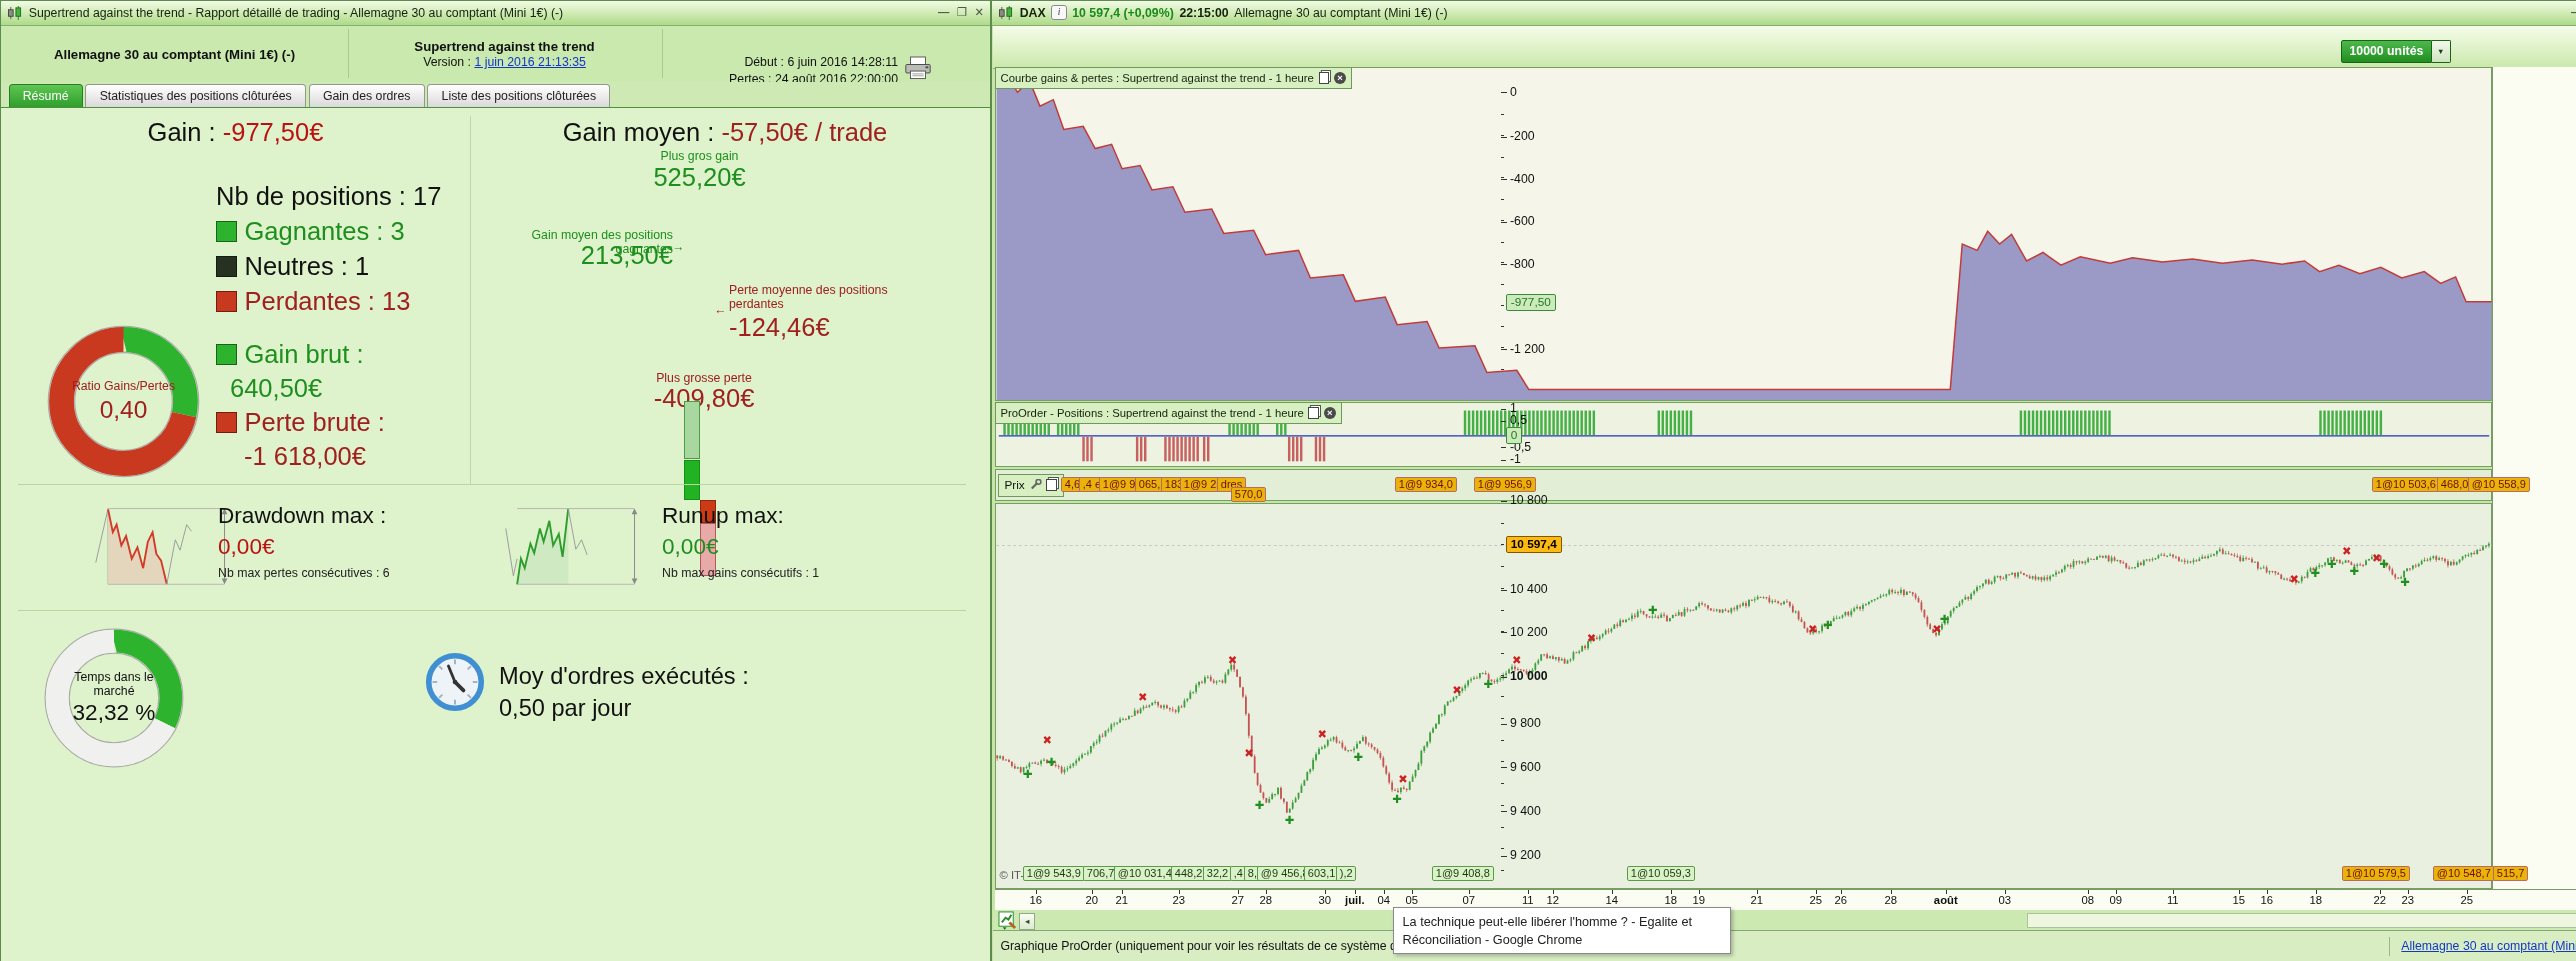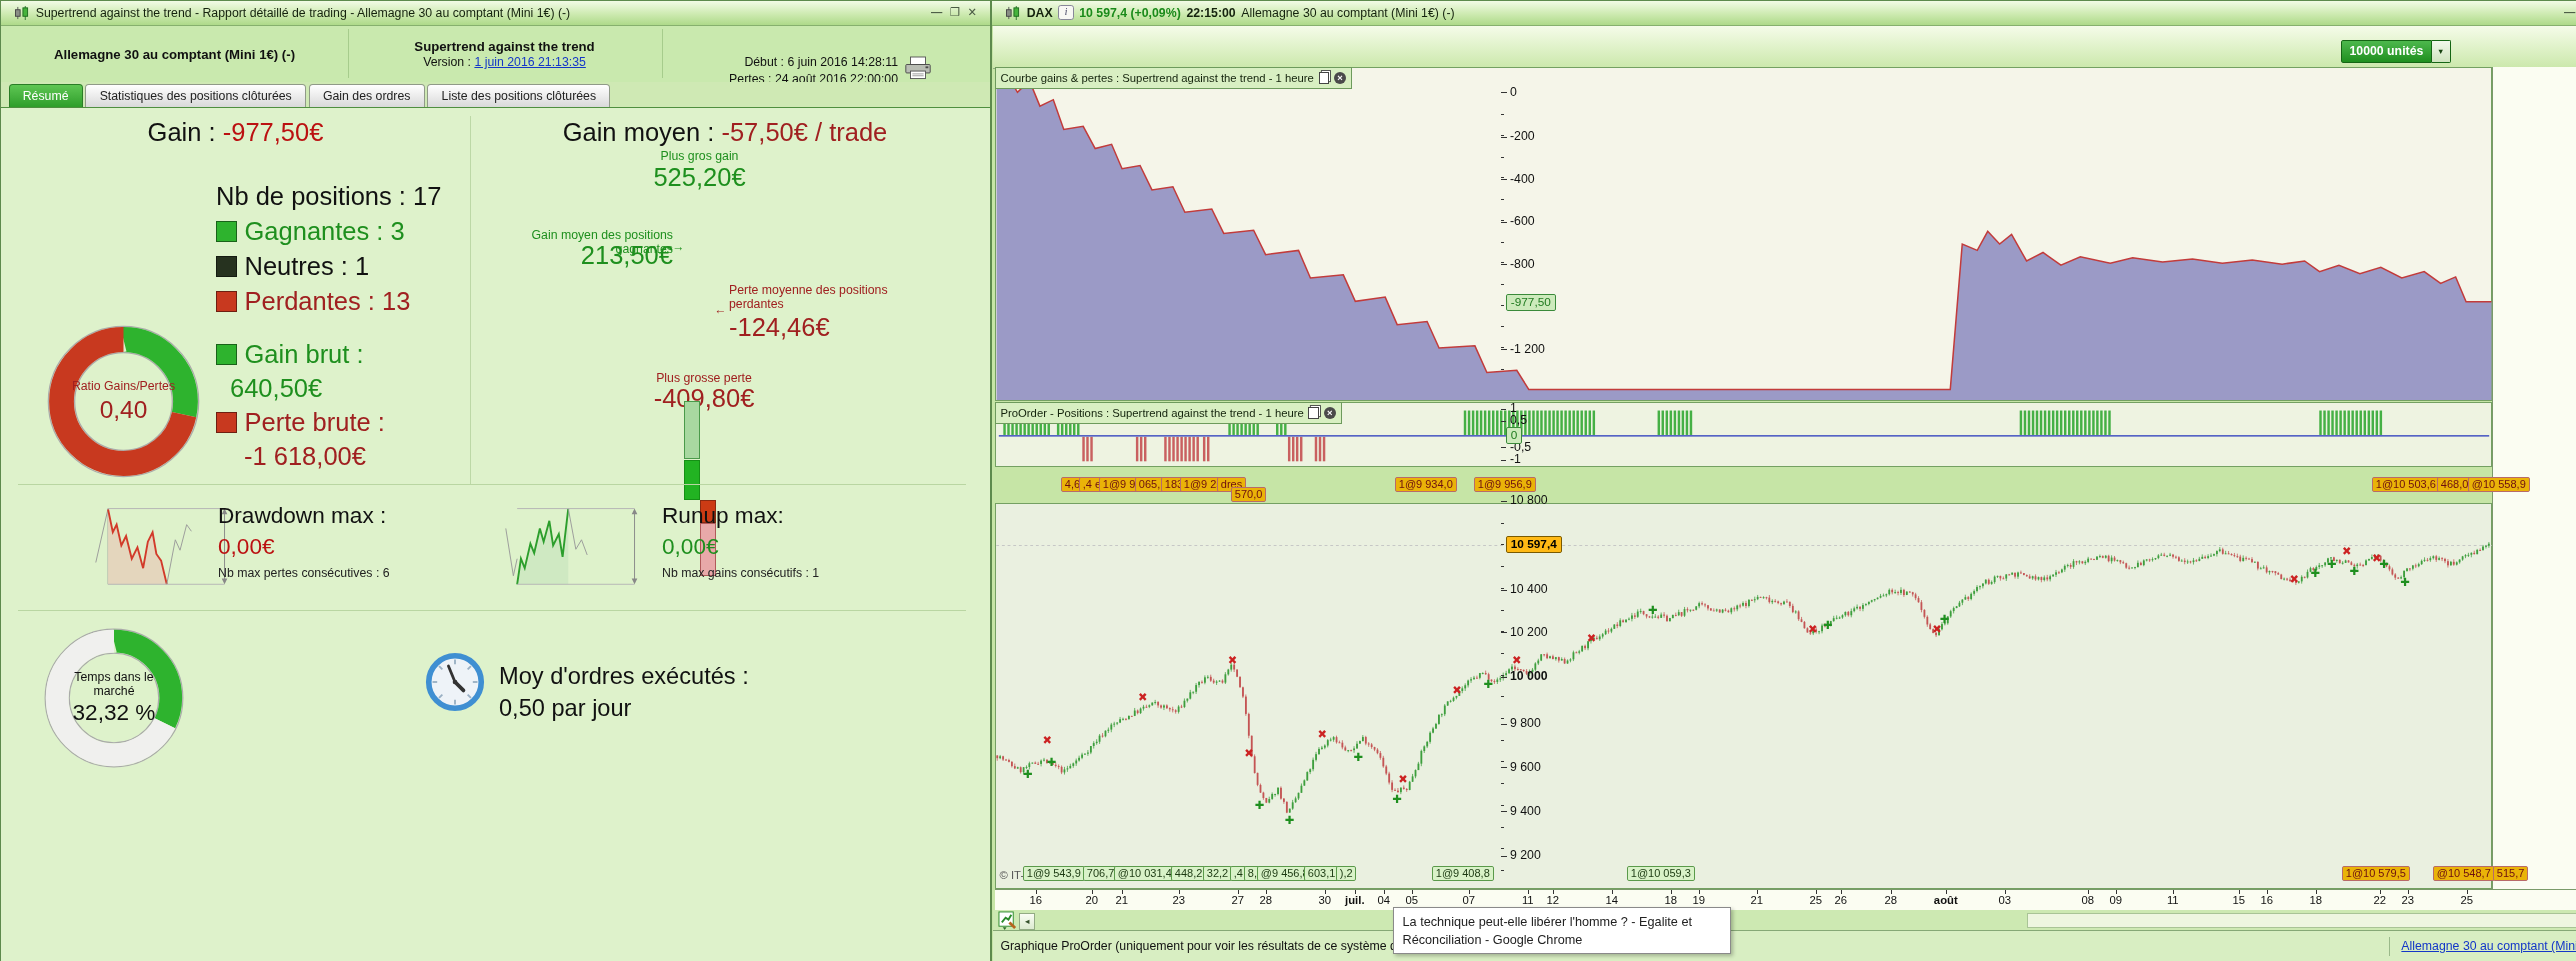--- a/index.html
+++ b/index.html
@@ -4,21 +4,21 @@
 <style>
   html,body{margin:0;padding:0;background:#6f9c5e;}
   body{width:2576px;height:962px;position:relative;overflow:hidden;
        font-family:"Liberation Sans","DejaVu Sans",sans-serif;color:#111;}
   .r{position:absolute;}
   
   .win{position:absolute;top:0;height:962px;border:0.9px solid #5d8a4d;box-sizing:border-box;}
   .titlebar{position:absolute;left:0;right:0;top:0;height:24.5px;
     background:linear-gradient(#f2fbe6,#cdeab0 55%,#aeda8a);
     border-bottom:0.9px solid #86b06e;display:flex;align-items:center;gap:5.7px;
-    font-size:12.3px;color:#15230e;padding:0 13px;box-sizing:border-box;}
+    font-size:12.3px;color:#15230e;padding:0 6px;box-sizing:border-box;}
   .winbtns{margin-left:auto;display:flex;gap:7.5px;color:#4a5a44;font-size:11.3px;font-weight:bold;}
   .winbtns span{cursor:default;}
   
   #lw{left:0;width:991px;background:#def2cb;}
   .hdrband{position:absolute;left:0;right:0;top:24.5px;height:57px;background:#c9e9ae;
     border-bottom:0.9px solid #8fbf77;}
   .hdrcell{position:absolute;top:0;height:57px;display:flex;flex-direction:column;
     justify-content:center;align-items:center;}
   .vdiv{position:absolute;top:3.8px;height:49px;width:0.9px;background:#a6cc8c;}
   .tabbar{position:absolute;left:0;right:0;top:81px;height:24.5px;background:#cfe9b4;
@@ -441,20 +441,30 @@
         <rect x="344.6" y="36" width="2.6" height="26" fill="#c96060"></rect>
         <line x1="0" y1="35" x2="1585" y2="35" stroke="#2233bb" stroke-width="1.5"></line>
       </svg>
   </div>
   <div class="pane-hdr" style="left:2.8px;top:401px;">
     <span>ProOrder - Positions : Supertrend against the trend - 1 heure</span>
     <span class="copy-ic"></span>
     <span class="close-ic">×</span>
   </div>
 
+  <div class="pane" style="left:2.8px;top:468px;width:1497px;height:32px;background:#e2eed6;display:flex;align-items:center;">
+    <span style="display:inline-flex;align-items:center;gap:4.7px;height:21px;margin-left:1.9px;padding:0 5.7px;background:#d8efc2;border:0.9px solid #6d9a5c;font-size:11.8px;">
+      <span>Prix</span>
+      <svg width="12.3" height="12.3" viewBox="0 0 13 13">
+        <line x1="3" y1="10" x2="9" y2="4" stroke="#666" stroke-width="2.4"></line>
+        <circle cx="10" cy="3" r="2.6" fill="none" stroke="#666" stroke-width="1.6"></circle>
+      </svg>
+      <span class="copy-ic"></span>
+    </span>
+  </div>
 
   <div class="pane" style="left:2.8px;top:502px;width:1497px;height:386px;background:#eaf0e0;">
     <svg id="price-svg" width="1496" height="384" viewBox="0 0 1585 407">
         <line x1="0" y1="44" x2="1585" y2="44" stroke="#c4c4c4" stroke-dasharray="3 3"></line>
         <line x1="1.0" y1="266.3" x2="1.0" y2="272.1" stroke="#c45454" stroke-width="0.8"></line>
         <rect x="0.1" y="266.5" width="1.9" height="2.9" fill="#c45454"></rect>
         <line x1="4.1" y1="266.0" x2="4.1" y2="270.5" stroke="#3d9e3d" stroke-width="0.8"></line>
         <rect x="3.1" y="267.4" width="1.9" height="2.0" fill="#3d9e3d"></rect>
         <line x1="7.2" y1="266.8" x2="7.2" y2="272.4" stroke="#c45454" stroke-width="0.8"></line>
         <rect x="6.3" y="267.4" width="1.9" height="3.5" fill="#c45454"></rect>

